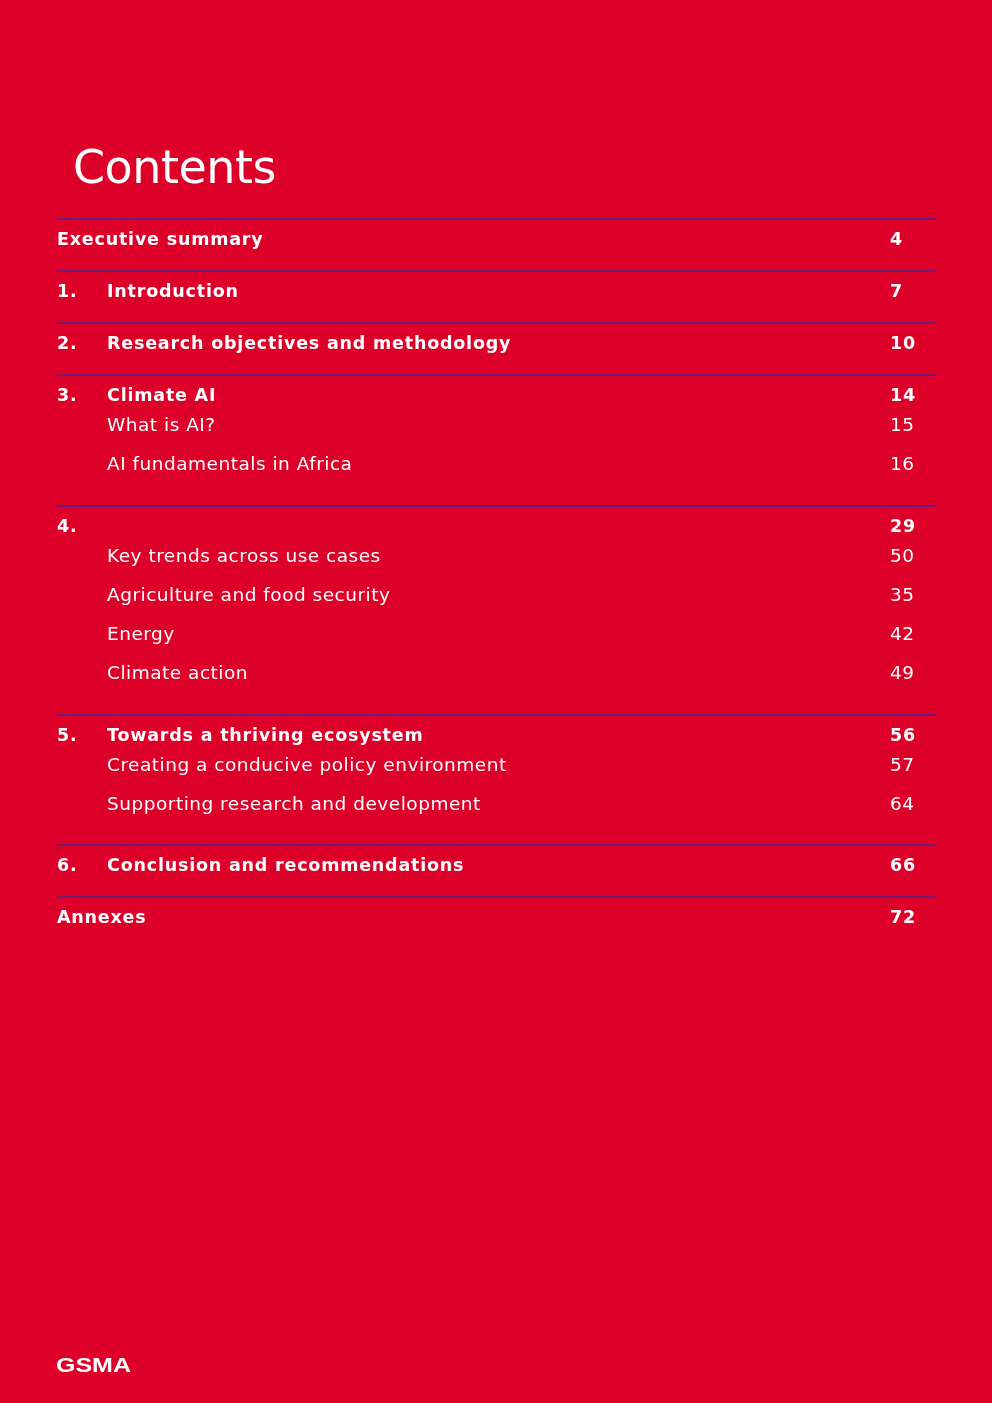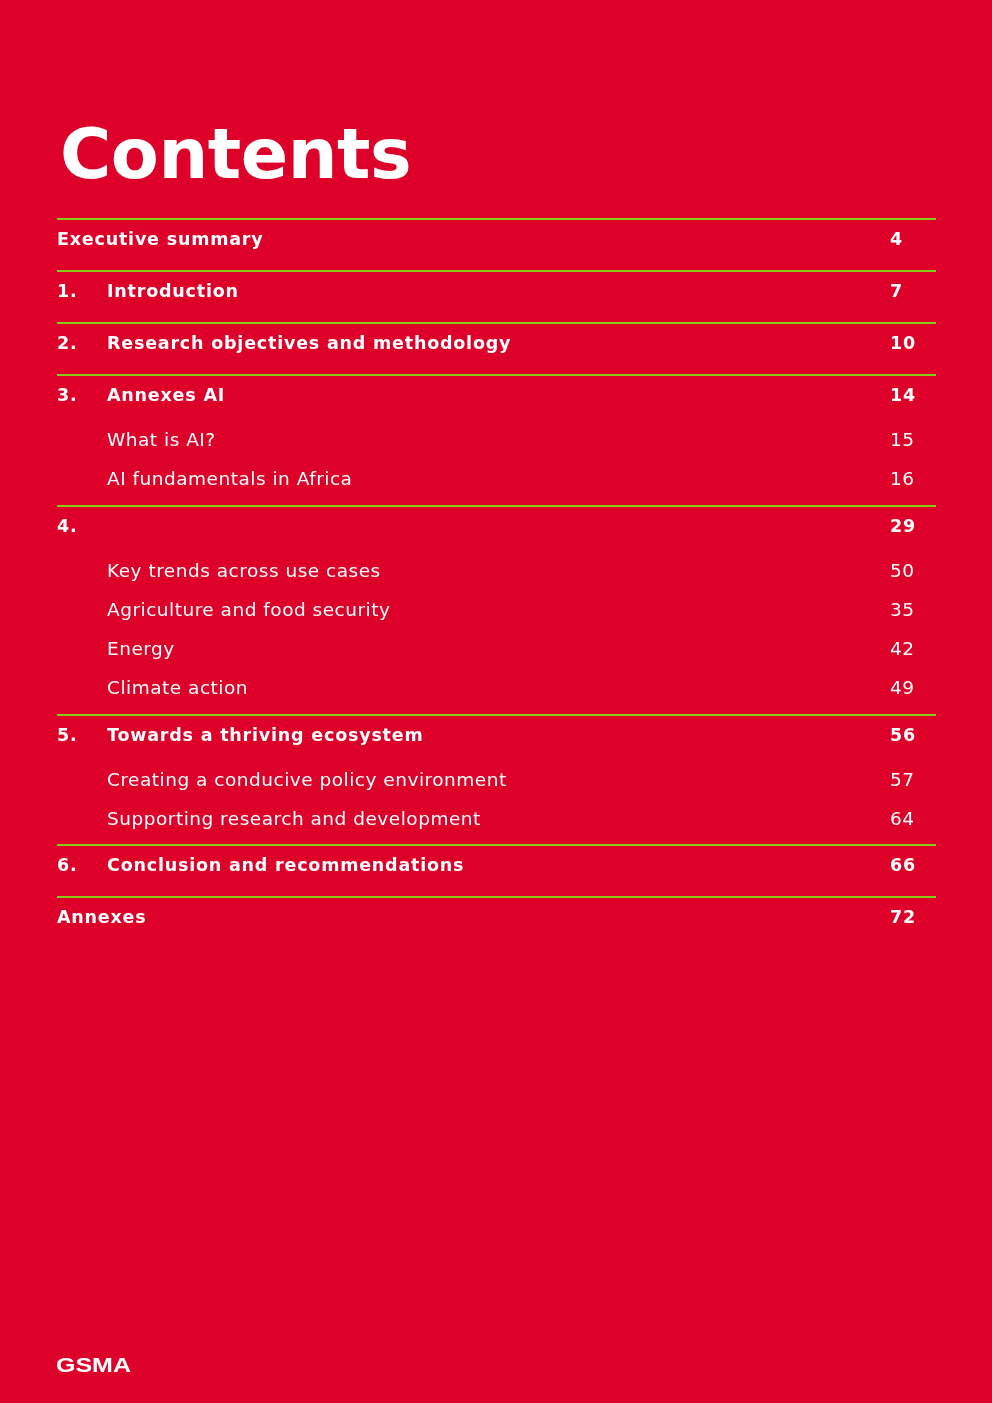--- a/index.html
+++ b/index.html
@@ -1,29 +1,29 @@
 <!DOCTYPE html>
 <html><head>
 <meta charset="utf-8">
 <style>
   html, body { margin:0; padding:0; }
   body {
     width:992px; height:1403px; background:#DD0029; position:relative; overflow:hidden;
     font-family:"DejaVu Sans", sans-serif; color:#fff;
   }
   .title {
-    position:absolute; left:56px; top:108px; font-size:70px; font-weight:bold;
-    letter-spacing:-0.5px; line-height:84px; margin:4px;
+    position:absolute; left:56px; top:108px; font-size:46px; font-weight:normal;
+    letter-spacing:-0.5px; line-height:84px; margin:17px;
   }
   .toc { position:absolute; left:57px; top:218px; width:879px; }
-  .section { border-top:2px solid #84cc16; padding-bottom:12px; }
+  .section { border-top:2px solid #701a75; padding-bottom:12px; }
   .row { position:relative; height:39.3px; }
   .row.head { height:38px; }
   .num, .label, .page {
-    position:absolute; top:15px; font-size:18.5px; line-height:22px; white-space:nowrap;
+    position:absolute; top:0; font-size:18.5px; line-height:22px; white-space:nowrap;
   }
   .head .num, .head .label, .head .page { font-weight:bold; letter-spacing:0.8px; font-size:17.5px; top:8px; }
   .num { left:0; }
   .label { left:50px; }
   .label.nonum { left:0; }
   .page { left:833px; }
   .sub .label { letter-spacing:0.5px; font-weight:normal; }
   .sub .page { letter-spacing:0.5px; }
   .logo {
     position:absolute; left:56px; top:1354px; font-size:20px; font-weight:bold;
@@ -56,21 +56,21 @@
     <div class="row head">
       <span class="num">2.</span>
       <span class="label">Research objectives and methodology</span>
       <span class="page">10</span>
     </div>
   </div>
 
   <div class="section">
     <div class="row head">
       <span class="num">3.</span>
-      <span class="label">Annexes AI</span>
+      <span class="label">Climate AI</span>
       <span class="page">14</span>
     </div>
     <div class="row sub">
       <span class="label">What is AI?</span>
       <span class="page">15</span>
     </div>
     <div class="row sub">
       <span class="label">AI fundamentals in Africa</span>
       <span class="page">16</span>
     </div>

